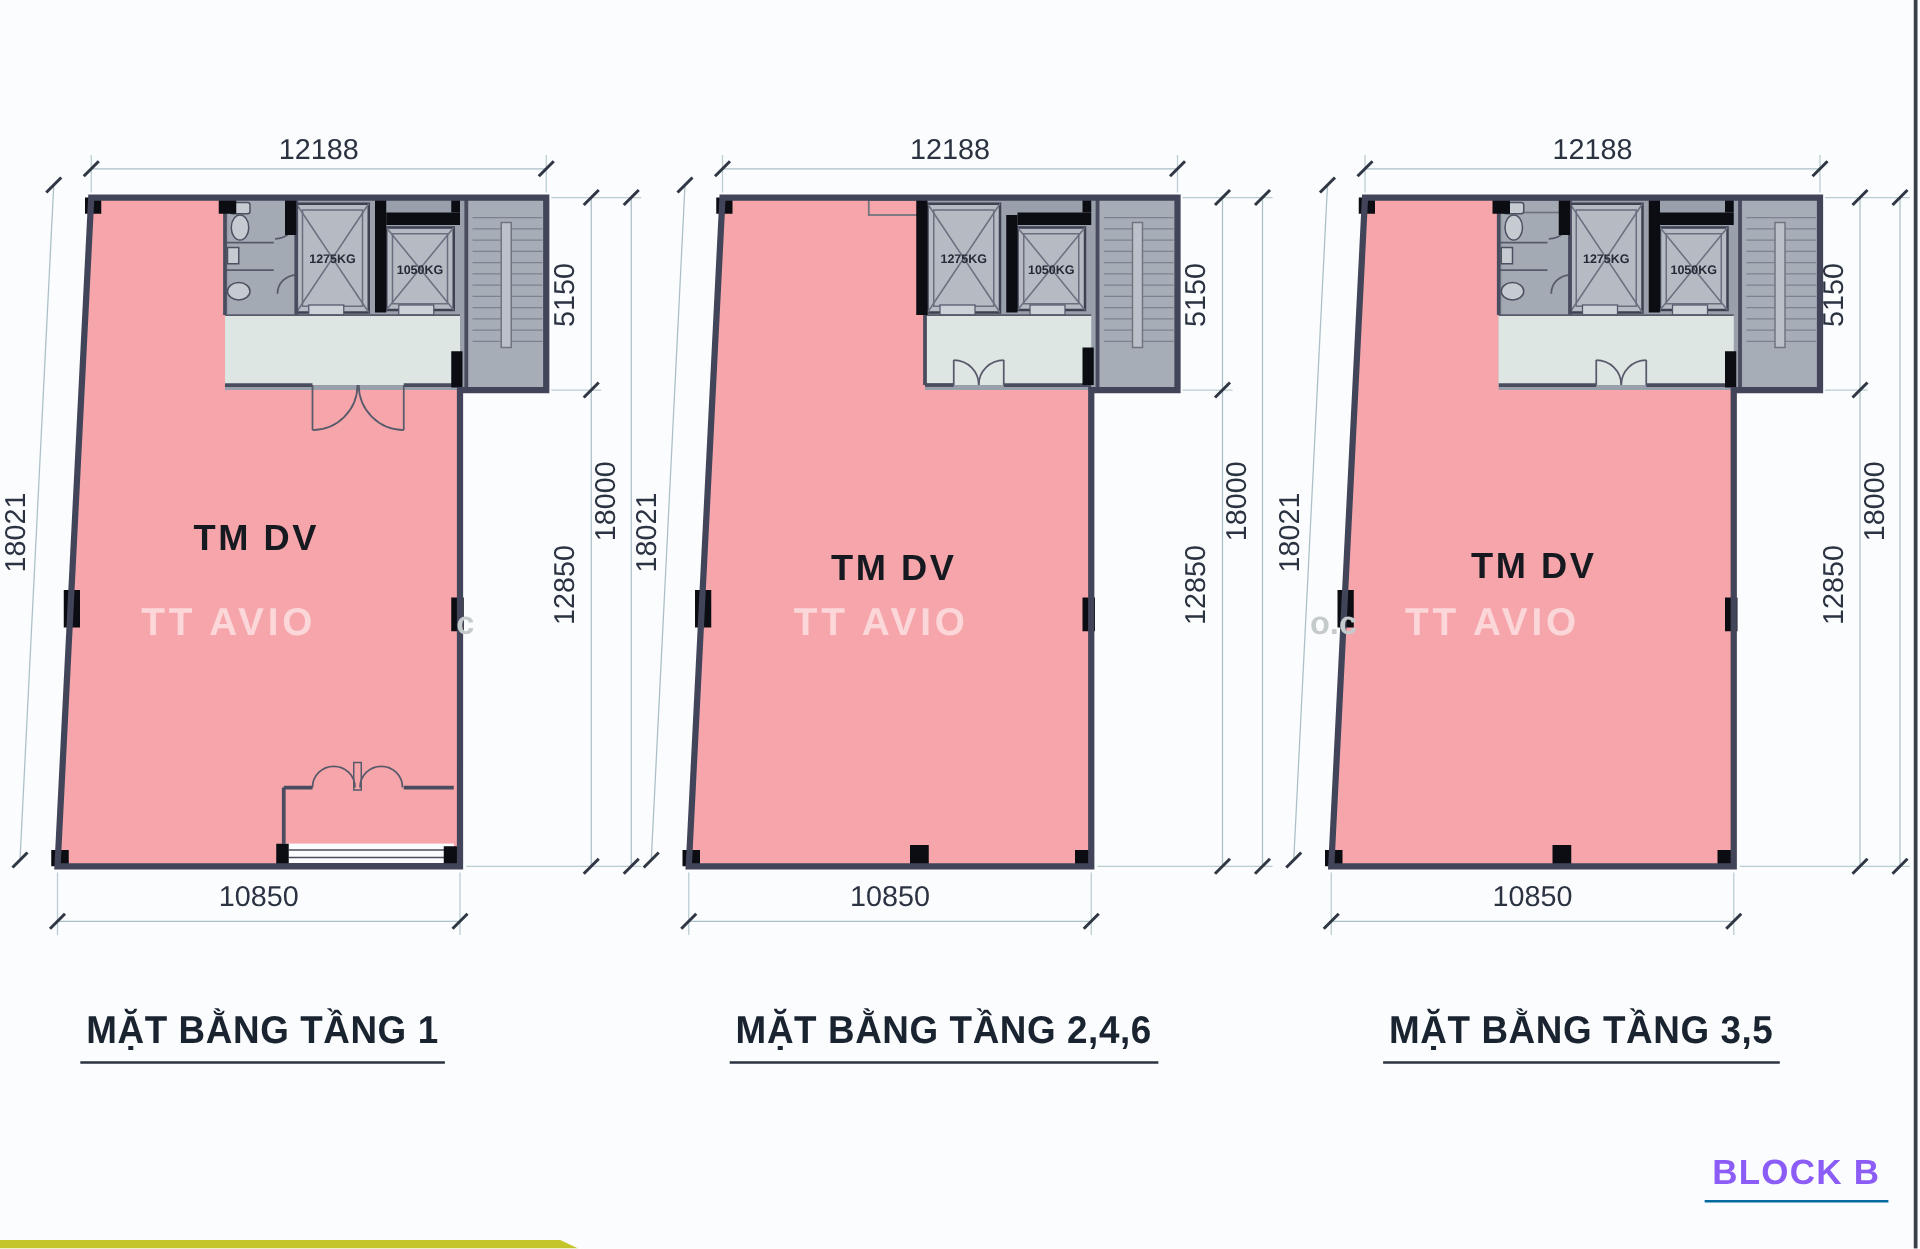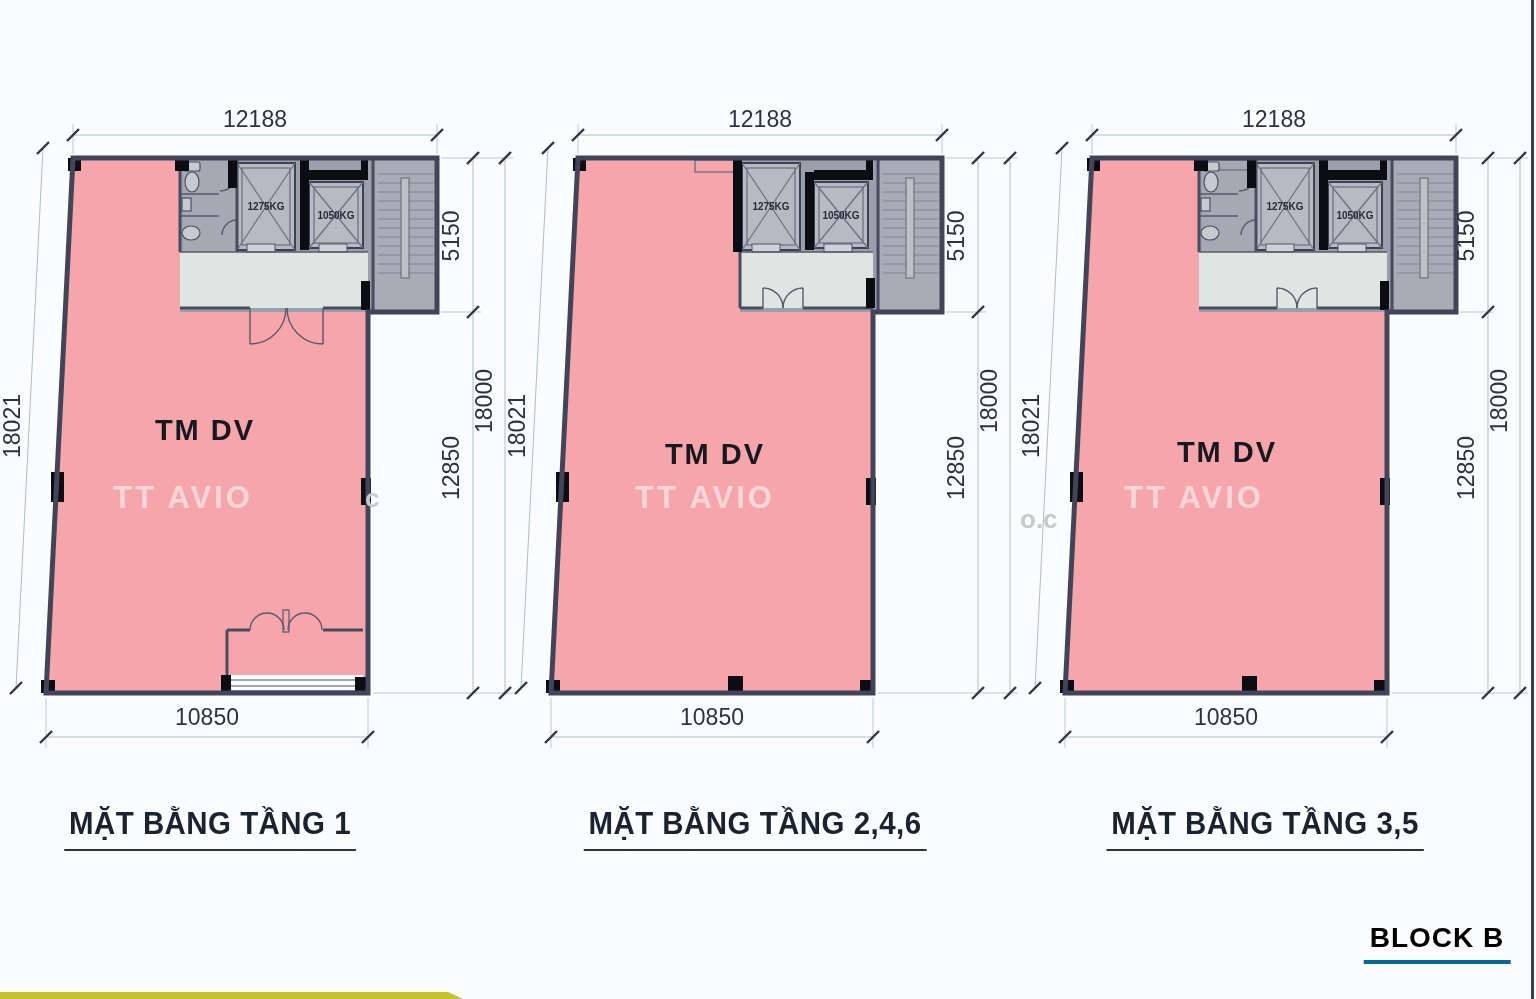--- a/index.html
+++ b/index.html
@@ -22,22 +22,22 @@
   .fixture{fill:#c6cad1;stroke:#4c5060;stroke-width:1.2;}
   .tread{stroke:#7d8290;stroke-width:1;}
   .steps{stroke:#4a4e5a;stroke-width:1.2;}
   .roomlbl{font-size:29px;font-weight:bold;fill:#16191f;letter-spacing:2px;}
   .cablbl{font-size:10px;font-weight:bold;fill:#262a36;}
   .wm{font-size:31px;font-weight:bold;fill:rgba(255,255,255,0.55);letter-spacing:3px;}
   .plan-title{position:absolute;top:806px;transform:translateX(-50%) scaleX(0.95);
       font-size:31px;font-weight:bold;color:#1a2330;letter-spacing:0.5px;white-space:nowrap;
       border-bottom:2.5px solid #2b3340;padding:0 5px 7px 5px;}
   #block-label{position:absolute;top:922px;left:1437px;transform:translateX(-50%);
-      font-size:28px;font-weight:bold;color:#000000;letter-spacing:1px;
-      border-bottom:4px solid #0369a1;padding:0 6px 6px 6px;white-space:nowrap;}
+      font-size:28px;font-weight:bold;color:#8b5cf6;letter-spacing:1px;
+      border-bottom:2px solid #0369a1;padding:0 6px 6px 6px;white-space:nowrap;}
   .wm-frag{position:absolute;color:#c5cacd;font-size:26px;font-weight:bold;}
   #right-border{position:absolute;top:0;left:1531px;width:2.5px;height:999px;background:#3a3e48;}
   #bottom-bar{position:absolute;left:0;bottom:0;width:463px;height:7px;background:#c3c52a;
       clip-path:polygon(0 0,96.8% 0,100% 100%,0 100%);}
 </style>
 </head>
 <body>
 
 <div id="stage">
 
@@ -405,17 +405,17 @@
   </svg>
   </div>
 
   <div class="plan-title" style="left:210px;">MẶT BẰNG TẦNG 1</div>
   <div class="plan-title" style="left:755px;">MẶT BẰNG TẦNG 2,4,6</div>
   <div class="plan-title" style="left:1265px;">MẶT BẰNG TẦNG 3,5</div>
 
   <div id="block-label">BLOCK B</div>
 
   <div class="wm-frag" style="left:365px;top:483px;">c</div>
-  <div class="wm-frag" style="left:1020px;top:483px;margin-top:21px;">o.c</div>
+  <div class="wm-frag" style="left:1048px;top:483px;">o.c</div>
 
   <div id="right-border"></div>
   <div id="bottom-bar"></div>
 </div>
 
 </body></html>

